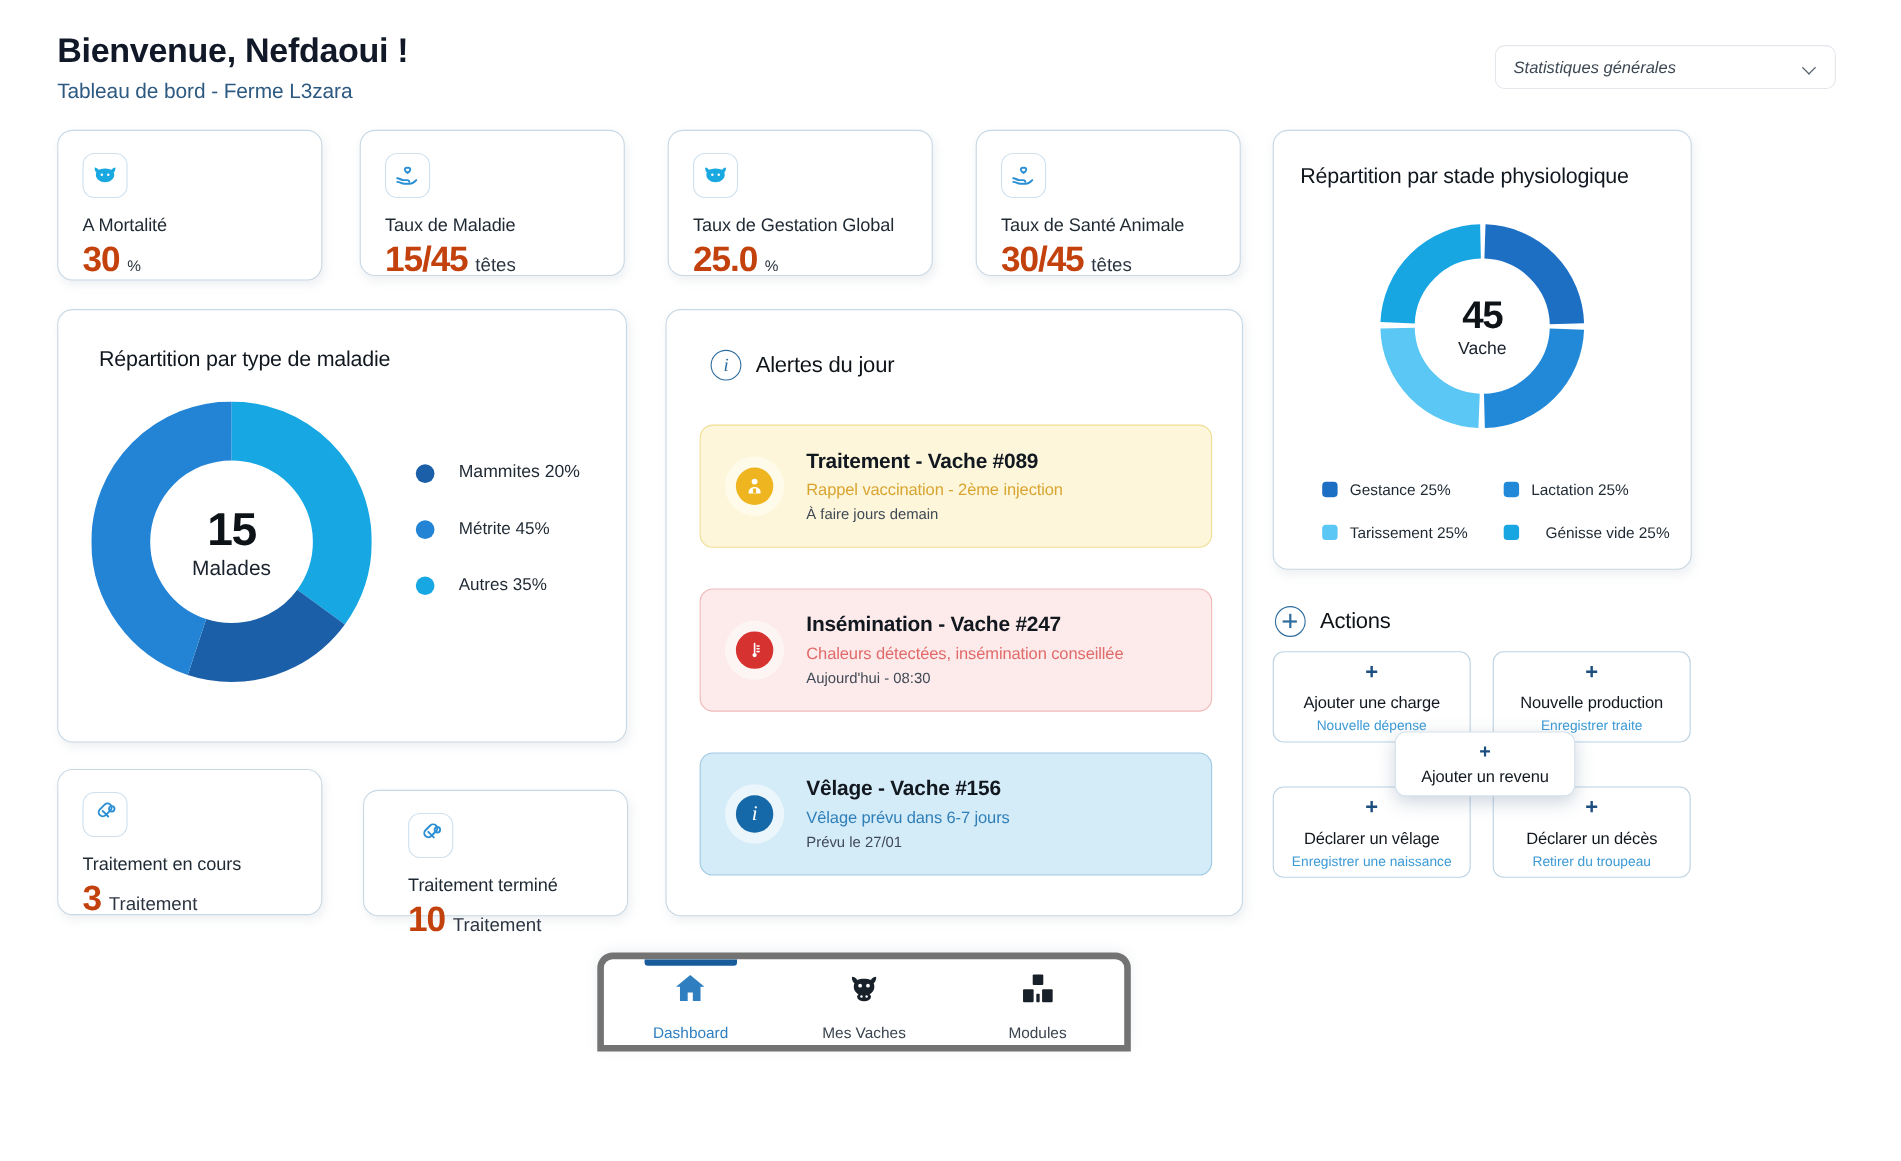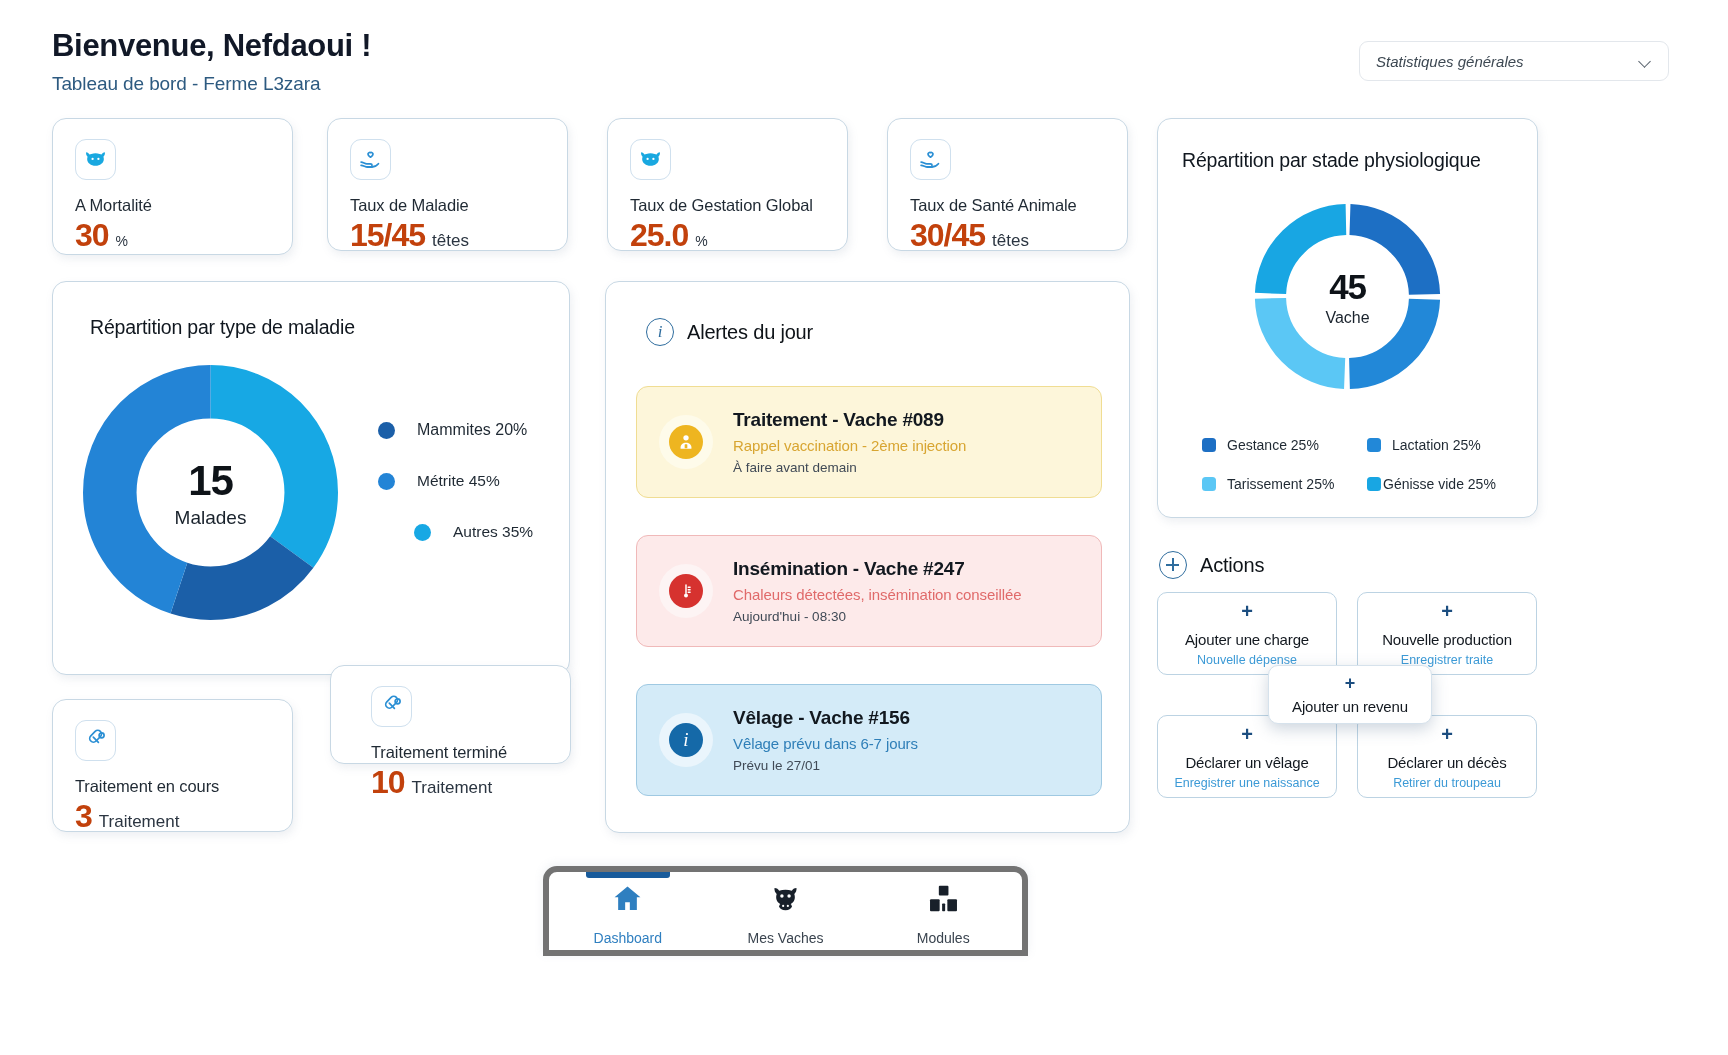--- a/index.html
+++ b/index.html
@@ -262,21 +262,21 @@
 
     <div class="legend-col" style="position:absolute; left:325px; top:139px; gap:33px;">
       <div class="legend-item" style="gap:22px;">
         <span class="dot" style="width:17px;height:17px;background:#1b5fa8;"></span>
         <span class="legend-txt" style="font-size:16px;">Mammites  20%</span>
       </div>
       <div class="legend-item" style="gap:22px;">
         <span class="dot" style="width:17px;height:17px;background:#2384d6;"></span>
         <span class="legend-txt" style="font-size:15.5px;">Métrite 45%</span>
       </div>
-      <div class="legend-item" style="gap:22px;margin-left:36px;">
+      <div class="legend-item" style="gap:22px;">
         <span class="dot" style="width:17px;height:17px;background:#17a8e4;"></span>
         <span class="legend-txt" style="font-size:15.5px;">Autres  35%</span>
       </div>
     </div>
   </div>
 
   <div class="card kpi" style="left:52px; top:699px; width:241px; height:133px;">
     <div class="kpi-icon">
       <svg width="24" height="24" viewBox="0 0 24 24" fill="none" stroke="#2b8fd4" stroke-width="1.7" stroke-linecap="round">
         <rect x="4.2" y="9.4" width="13.5" height="7.4" rx="3.7" transform="rotate(-45 4.2 9.4)"></rect>
@@ -284,21 +284,21 @@
         <circle cx="17.6" cy="6.3" r="2.5"></circle>
       </svg>
     </div>
     <div class="kpi-title">Traitement en cours</div>
     <div class="kpi-valrow">
       <span class="kpi-value">3</span>
       <span class="kpi-unit">Traitement</span>
     </div>
   </div>
 
-  <div class="card kpi" style="left:330px; top:665px; width:241px; height:99px;padding-left:40px;">
+  <div class="card kpi" style="left:330px; top:718px; width:241px; height:115px;padding-left:40px;">
     <div class="kpi-icon">
       <svg width="24" height="24" viewBox="0 0 24 24" fill="none" stroke="#2b8fd4" stroke-width="1.7" stroke-linecap="round">
         <rect x="4.2" y="9.4" width="13.5" height="7.4" rx="3.7" transform="rotate(-45 4.2 9.4)"></rect>
         <path d="M9.3 8.2l5.1 5.1"></path>
         <circle cx="17.6" cy="6.3" r="2.5"></circle>
       </svg>
     </div>
     <div class="kpi-title">Traitement terminé</div>
     <div class="kpi-valrow">
       <span class="kpi-value">10</span>
@@ -318,21 +318,21 @@
           <svg width="20" height="20" viewBox="0 0 24 24" fill="#ffffff">
             <circle cx="12" cy="7" r="3.2"></circle>
             <path d="M5.5 20v-1.6c0-3 2.9-5.4 6.5-5.4s6.5 2.4 6.5 5.4V20z"></path>
             <rect x="10.4" y="14.6" width="3.2" height="5" rx="0.6" fill="#eeb520"></rect>
           </svg>
         </span>
       </span>
       <span>
         <span class="alert-h" style="display:block;">Traitement - Vache #089</span>
         <span class="alert-s" style="display:block; color:#d8a531;">Rappel vaccination - 2ème injection</span>
-        <span class="alert-m" style="display:block;">À faire avant demain</span>
+        <span class="alert-m" style="display:block;">À faire jours demain</span>
       </span>
     </div>
 
     <div class="alert-row" style="position:absolute; left:30px; top:253px; width:466px; background:#fdeaea; border-color:#f0b9b9;">
       <span class="alert-badge" style="background:#fdf4f4;">
         <span class="alert-inner" style="background:#d6322f;">
           <svg width="18" height="18" viewBox="0 0 24 24" fill="none" stroke="#ffffff" stroke-width="2" stroke-linecap="round">
             <path d="M12 4v11"></path>
             <circle cx="12" cy="18" r="2.6" fill="#ffffff" stroke="none"></circle>
             <path d="M15 7h2.4M15 10.4h2.4M15 13.8h2.4"></path>
@@ -381,21 +381,21 @@
         <span class="legend-txt" style="font-size:14px;">Gestance 25%</span>
       </div>
       <div class="legend-item" style="gap:11px;">
         <span class="sq" style="width:14px;height:14px;background:#2288d8;"></span>
         <span class="legend-txt" style="font-size:14px;">Lactation 25%</span>
       </div>
       <div class="legend-item" style="gap:11px;">
         <span class="sq" style="width:14px;height:14px;background:#5bc7f5;"></span>
         <span class="legend-txt" style="font-size:14px;">Tarissement  25%</span>
       </div>
-      <div class="legend-item" style="gap:2px;">
+      <div class="legend-item" style="gap:24px;">
         <span class="sq" style="width:14px;height:14px;background:#18a6e3;"></span>
         <span class="legend-txt" style="font-size:14px;">Génisse vide 25%</span>
       </div>
     </div>
   </div>
 
   <div class="act-head" style="position:absolute; left:1159px; top:551px;">
     <span class="plus-circle"></span>
     <span class="act-title">Actions</span>
   </div>

